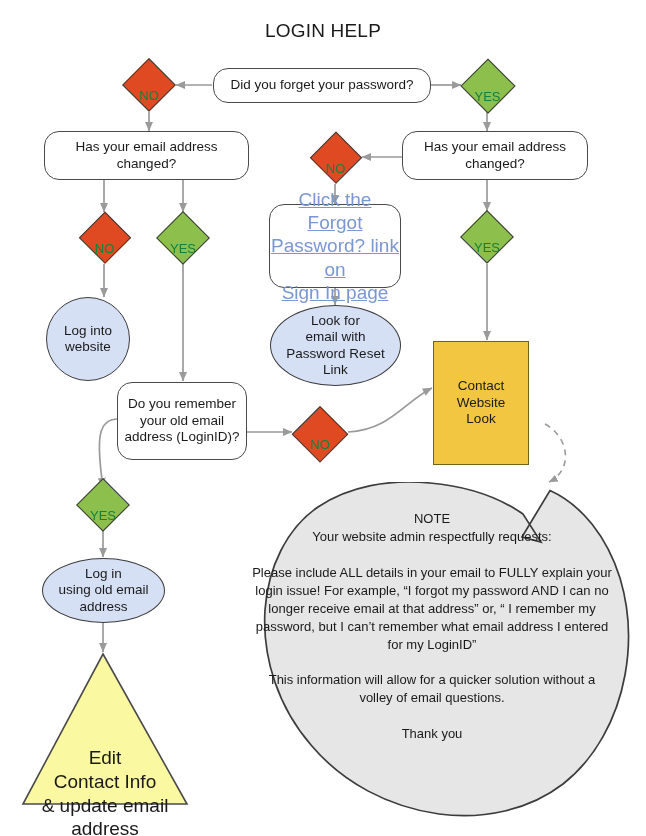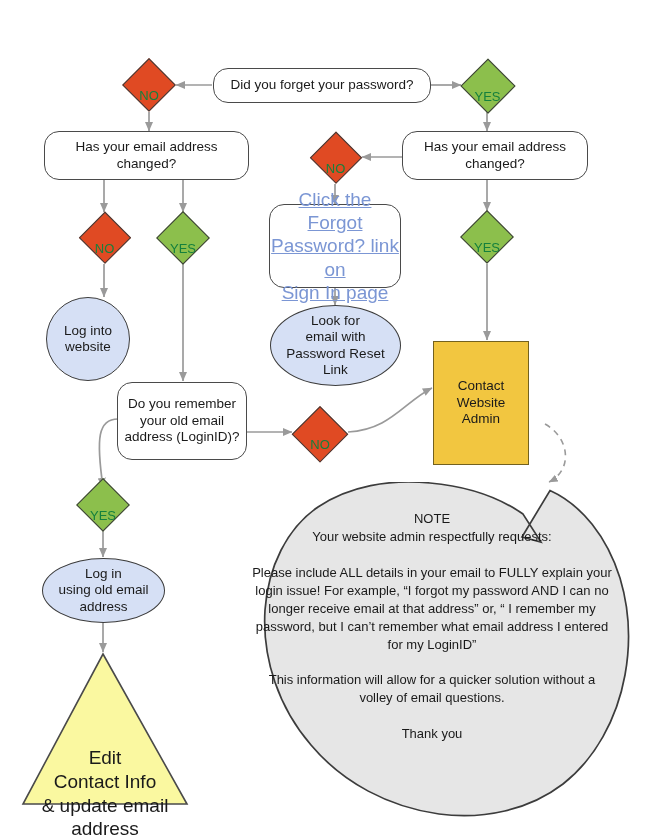--- a/index.html
+++ b/index.html
@@ -187,20 +187,21 @@
       <path d="M103,622 L103,652"></path>
 
       <path d="M348,432 C390,430 404,402 432,388"></path>
     </g>
 
     <g stroke="#9a9a9a" stroke-width="1.6" fill="none" stroke-dasharray="6 5" marker-end="url(#ar)">
       <path d="M545,424 C570,438 573,470 549,482"></path>
     </g>
   </svg>
 
+  <div id="title">LOGIN HELP</div>
 
   <div class="node rbox" style="left:213px; top:68px; width:218px; height:35px;">
     <span class="txt">Did you forget your password?</span>
   </div>
 
   <div class="node diamond dm-no" style="left:122px; top:58px; width:54px; height:54px;">
     <span class="dshape"></span>
     <span class="txt">NO</span>
   </div>
 
@@ -253,21 +254,21 @@
   <div class="node ell" style="left:270px; top:305px; width:131px; height:81px;">
     <span class="txt">Look for
 email with
 Password Reset
 Link</span>
   </div>
 
   <div class="node yrect" style="left:433px; top:341px; width:96px; height:124px;">
     <span class="txt">Contact
 Website
-Admin</span>
+Look</span>
   </div>
 
   <div class="node rbox" style="left:117px; top:382px; width:130px; height:78px;">
     <span class="txt">Do you remember
 your old email
 address (LoginID)?</span>
   </div>
 
   <div class="node diamond dm-no" style="left:292px; top:406px; width:56px; height:56px;">
     <span class="dshape"></span>

